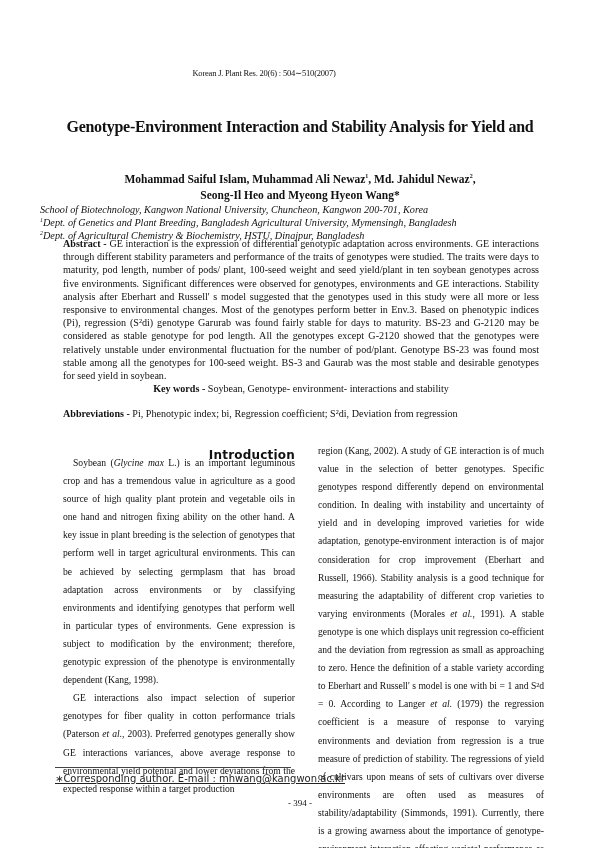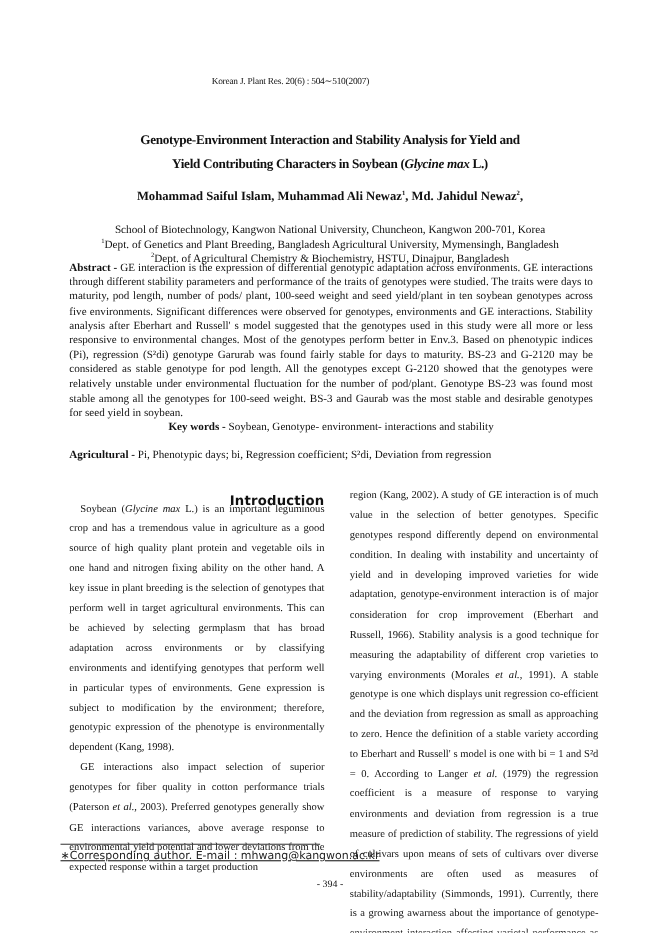--- a/index.html
+++ b/index.html
@@ -1,20 +1,20 @@
 <!DOCTYPE html>
 <html><head>
 <meta charset="utf-8">
 <style>
   html, body { margin:0; padding:0; background:#ffffff; }
   body { width:600px; height:848px; position:relative; overflow:hidden; font-family:"Liberation Serif", serif; color:#111; }
   .journal { position:absolute; top:68px; left:0; width:528px; text-align:center; font-size:8.5px; letter-spacing:-0.2px; }
-  .title { position:absolute; top:116px; left:40px; width:520px; text-align:center; font-weight:bold; font-size:12px; line-height:22px; letter-spacing:-0.3px; }
+  .title { position:absolute; top:116px; left:40px; width:520px; text-align:center; font-weight:bold; font-size:16px; line-height:22px; letter-spacing:-0.3px; }
   .authors { position:absolute; top:171px; left:40px; width:520px; text-align:center; font-weight:bold; font-size:11.5px; line-height:16px; }
-  .affils { position:absolute; top:203px; left:40px; width:520px; text-align:center; font-size:10.2px; line-height:13px; }
+  .affils { position:absolute; top:203px; left:40px; width:520px; text-align:left; font-size:10.2px; line-height:13px;font-style:italic; }
   sup { font-size:6px; vertical-align:super; line-height:0; }
   .abstract { position:absolute; top:237px; left:63px; width:476px; font-size:10.1px; line-height:13.2px; text-align:justify; }
   .kw { position:absolute; top:383px; left:63px; width:476px; font-size:10.1px;text-align:center; }
   .abbr { position:absolute; top:408px; left:63px; width:476px; font-size:10.1px; }
   .lbl { font-weight:bold; }
   .intro-heading { position:absolute; top:448px; left:63px; width:232px; text-align:right; font-family:"DejaVu Sans", sans-serif; font-weight:bold; font-size:12px; letter-spacing:0.2px; }
   .col { position:absolute; font-size:9.6px; line-height:18.1px; text-align:justify; }
   .col-left { top:454px; left:63px; width:232px; }
   .col-right { top:442px; left:318px; width:226px; }
   .col p { margin:0; text-indent:10px; }
@@ -23,43 +23,43 @@
   .footnote { position:absolute; top:773px; left:55px; font-family:"DejaVu Sans", sans-serif; font-size:10px; color:#222;text-decoration:underline; }
   .pagenum { position:absolute; top:798px; left:0; width:600px; text-align:center; font-size:9px; }
 </style>
 </head>
 <body>
 
 <div class="journal">Korean J. Plant Res. 20(6) : 504∼510(2007)</div>
 
 <div class="title">
   <div>Genotype-Environment Interaction and Stability Analysis for Yield and</div>
-  <div><span>Yield Contributing Characters in Soybean (</span><i>Glycine max</i><span> L.)</span></div>
 </div>
 
 <div class="authors">
   <div><span>Mohammad Saiful Islam, Muhammad Ali Newaz</span><sup>1</sup><span>, Md. Jahidul Newaz</span><sup>2</sup><span>,</span></div>
+  <div>Seong-Il Heo and Myeong Hyeon Wang*</div>
 </div>
 
 <div class="affils">
   <div>School of Biotechnology, Kangwon National University, Chuncheon, Kangwon 200-701, Korea</div>
   <div><sup>1</sup><span>Dept. of Genetics and Plant Breeding, Bangladesh Agricultural University, Mymensingh, Bangladesh</span></div>
   <div><sup>2</sup><span>Dept. of Agricultural Chemistry &amp; Biochemistry, HSTU, Dinajpur, Bangladesh</span></div>
 </div>
 
 <div class="abstract">
   <span class="lbl">Abstract - </span><span>GE interaction is the expression of differential genotypic adaptation across environments. GE interactions through different stability parameters and performance of the traits of genotypes were studied. The traits were days to maturity, pod length, number of pods/ plant, 100-seed weight and seed yield/plant in ten soybean genotypes across five environments. Significant differences were observed for genotypes, environments and GE interactions. Stability analysis after Eberhart and Russell' s model suggested that the genotypes used in this study were all more or less responsive to environmental changes. Most of the genotypes perform better in Env.3. Based on phenotypic indices (Pi), regression (S²di) genotype Garurab was found fairly stable for days to maturity. BS-23 and G-2120 may be considered as stable genotype for pod length. All the genotypes except G-2120 showed that the genotypes were relatively unstable under environmental fluctuation for the number of pod/plant. Genotype BS-23 was found most stable among all the genotypes for 100-seed weight. BS-3 and Gaurab was the most stable and desirable genotypes for seed yield in soybean.</span>
 </div>
 
 <div class="kw">
   <span class="lbl">Key words - </span><span>Soybean, Genotype- environment- interactions and stability</span>
 </div>
 
 <div class="abbr">
-  <span class="lbl">Agricultural - </span><span>Pi, Phenotypic days; bi, Regression coefficient; S²di, Deviation from regression</span>
+  <span class="lbl">Abbreviations - </span><span>Pi, Phenotypic index; bi, Regression coefficient; S²di, Deviation from regression</span>
 </div>
 
 <div class="intro-heading">Introduction</div>
 
 <div class="col col-left">
   <p><span>Soybean (</span><i>Glycine max</i><span> L.) is an important leguminous crop and has a tremendous value in agriculture as a good source of high quality plant protein and vegetable oils in one hand and nitrogen fixing ability on the other hand. A key issue in plant breeding is the selection of genotypes that perform well in target agricultural environments. This can be achieved by selecting germplasm that has broad adaptation across environments or by classifying environments and identifying genotypes that perform well in particular types of environments. Gene expression is subject to modification by the environment; therefore, genotypic expression of the phenotype is environmentally dependent (Kang, 1998).</span></p>
   <p><span>GE interactions also impact selection of superior genotypes for fiber quality in cotton performance trials (Paterson </span><i>et al.</i><span>, 2003). Preferred genotypes generally show GE interactions variances, above average response to environmental yield potential and lower deviations from the expected response within a target production</span></p>
 </div>
 
 <div class="col col-right">

